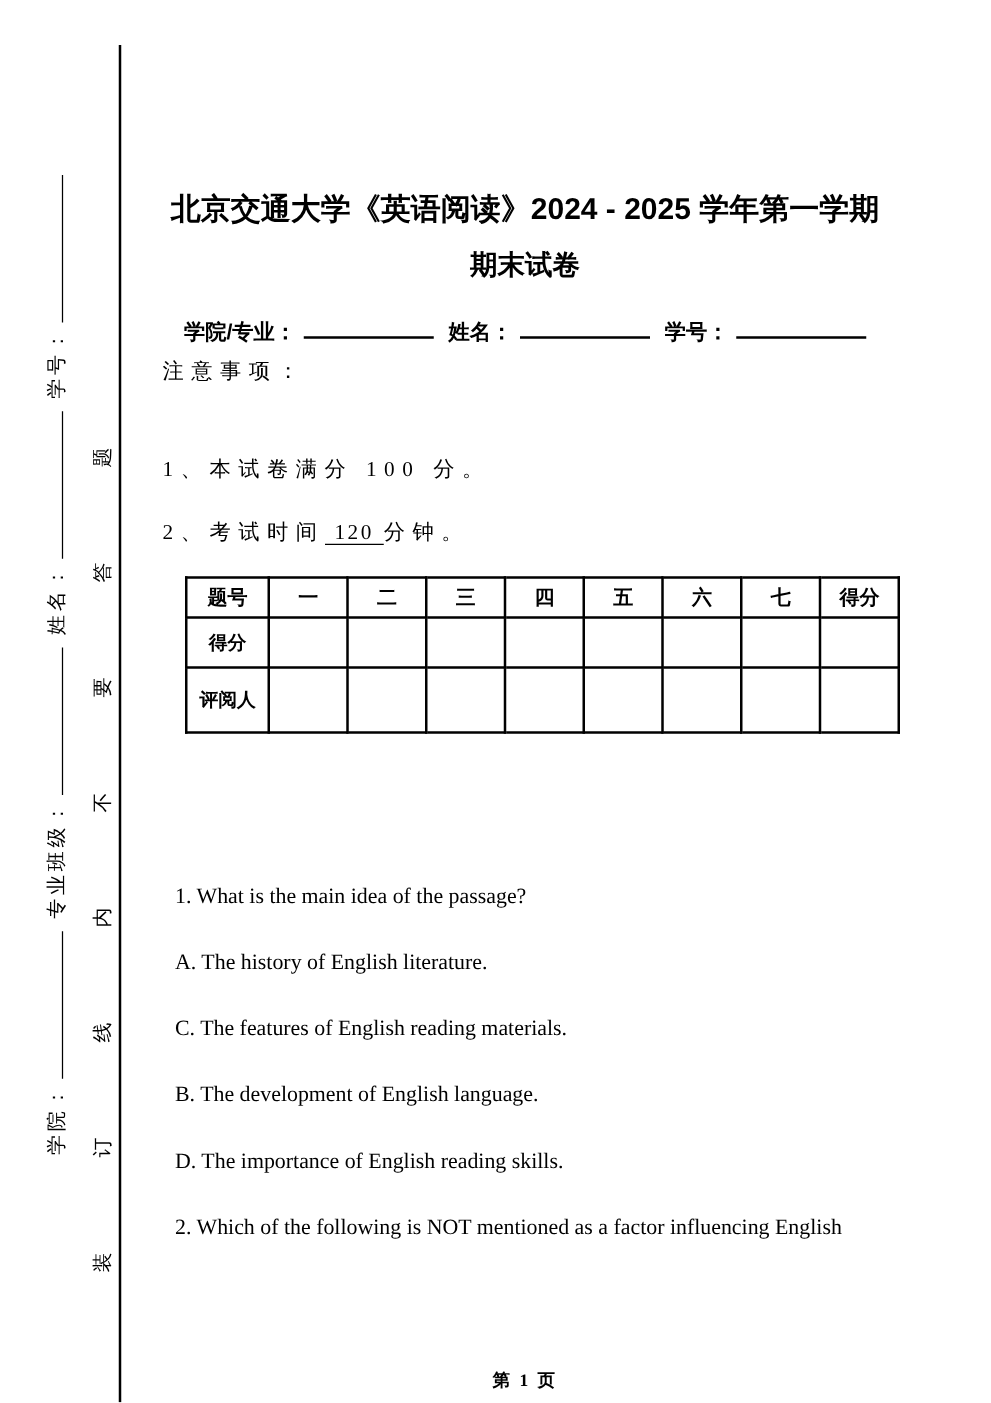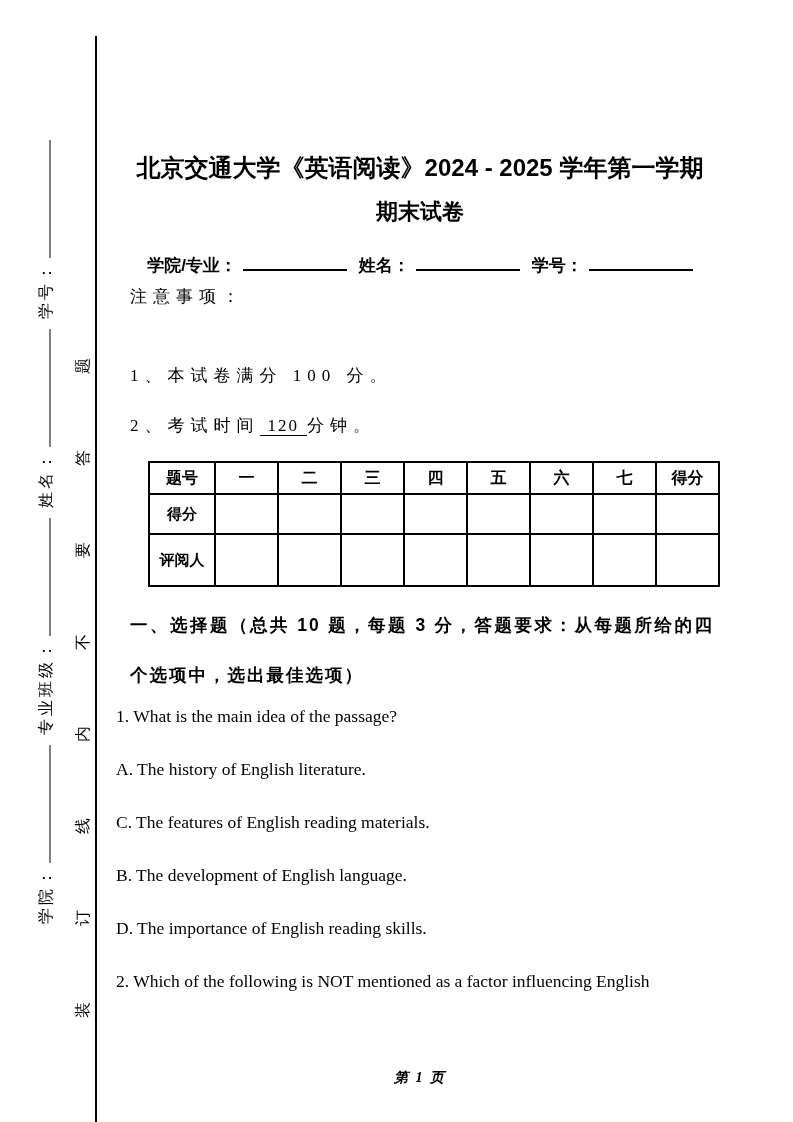--- a/index.html
+++ b/index.html
@@ -87,30 +87,29 @@
 
   
   .section-heading {
     position:absolute; left:130px; top:600px; width:584px;
     font-family:"Liberation Sans","DejaVu Sans",sans-serif;
     font-weight:bold; font-size:17.5px; line-height:50px;
     letter-spacing:2px;
     text-align:justify;
   }
   .questions {
-    position:absolute; left:116px; top:690px;
+    position:absolute; left:140px; top:690px;
     font-size:17.5px; line-height:53px;
   }
   .questions p { margin:0; white-space:nowrap; }
 
   .footer {
-    top:1046px;
+    top:1074px;
     font-weight:bold; font-size:14px; line-height:18px;
     letter-spacing:2px;
-    font-style:italic;
   }
 </style>
 </head>
 <body>
 
 <div class="page">
 
   <div class="binding-rule"></div>
 
   <div class="margin-labels">
@@ -163,21 +162,20 @@
         <td></td>
         <td></td>
         <td></td>
         <td></td>
         <td></td>
         <td></td>
       </tr>
     </tbody>
   </table>
 
-  <div class="section-heading">一、选择题（总共 10 题，每题 3 分，答题要求：从每题所给的四个选项中，选出最佳选项）</div>
 
   <div class="questions">
     <p>1. What is the main idea of the passage?</p>
     <p>A. The history of English literature.</p>
     <p>C. The features of English reading materials.</p>
     <p>B. The development of English language.</p>
     <p>D. The importance of English reading skills.</p>
     <p>2. Which of the following is NOT mentioned as a factor influencing English</p>
   </div>
 

